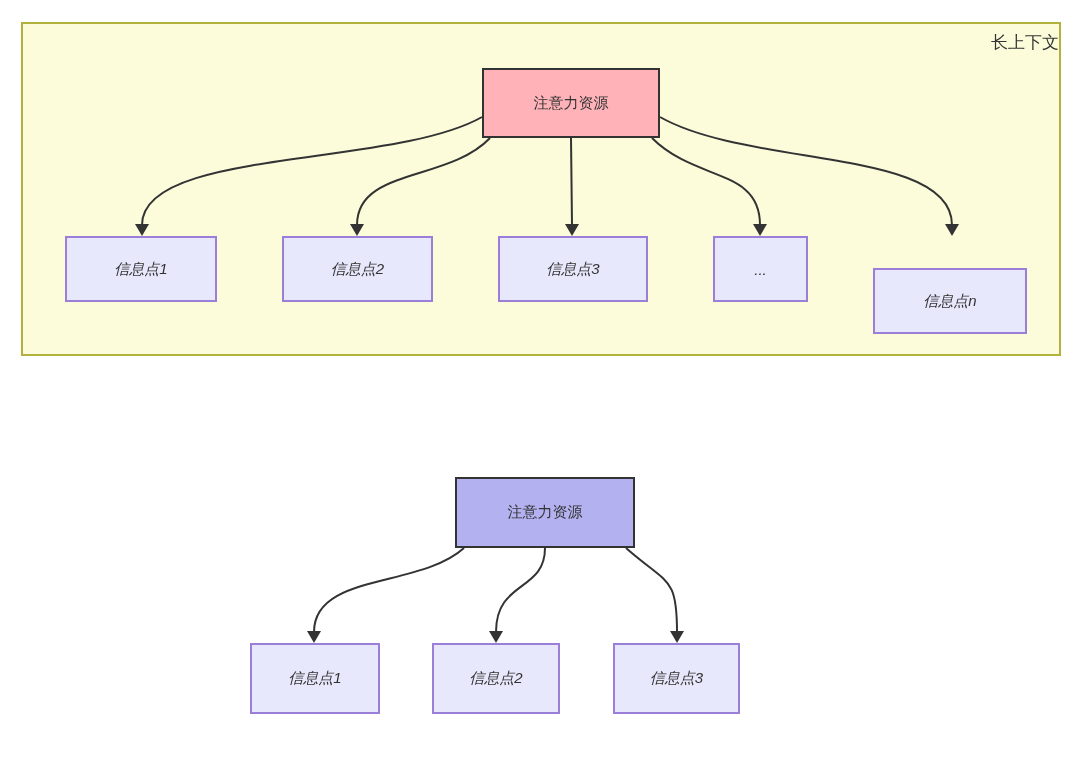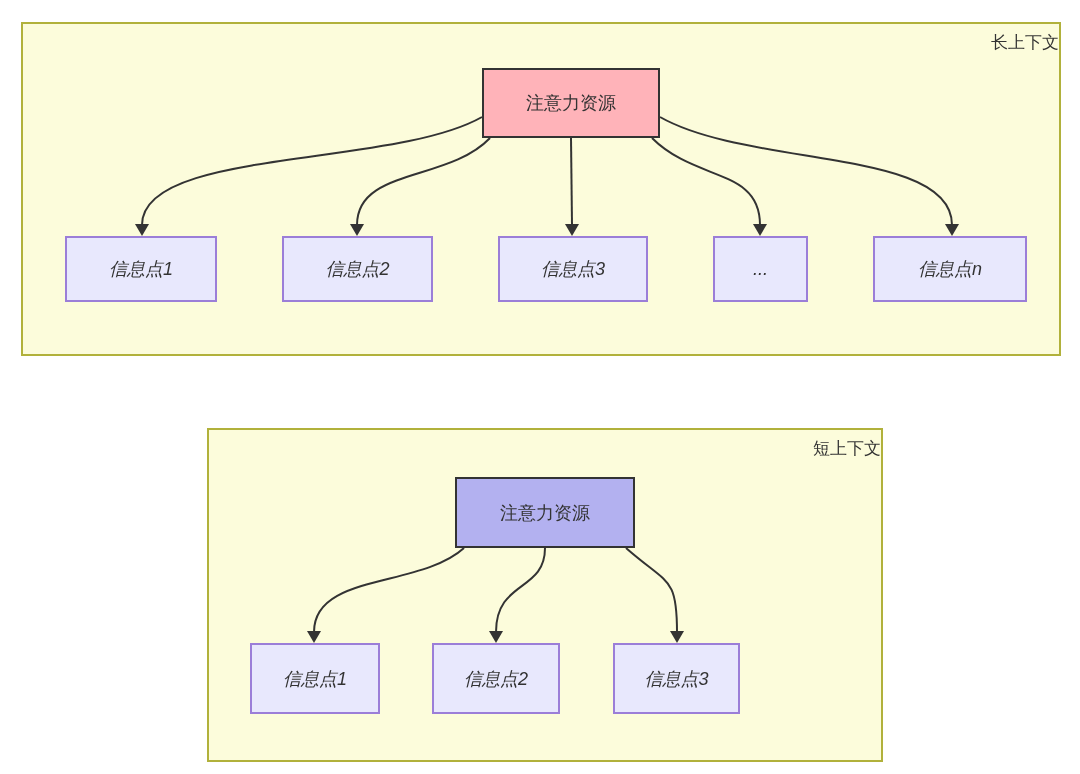--- a/index.html
+++ b/index.html
@@ -30,42 +30,42 @@
     font-size: 17px;
     color: #333333;
   }
 
   .node {
     position: absolute;
     display: flex;
     align-items: center;
     justify-content: center;
     box-sizing: border-box;
-    font-size: 18px;
+    font-size: 15px;
     color: #333333;
     text-align: center;
   }
 
   .source {
     border: 2px solid #333333;
   }
   .source-long  { left: 482px; top: 68px;  width: 178px; height: 70px; background: #ffb3b9; }
   .source-short { left: 455px; top: 477px; width: 180px; height: 71px; background: #b3b1f0; }
 
   .target {
     background: #e8e8fd;
     border: 2px solid #9b7ed8;
     font-style: italic;
   }
   .lt { top: 236px; height: 66px; }
   .lt1 { left: 65px;  width: 152px; }
   .lt2 { left: 282px; width: 151px; }
   .lt3 { left: 498px; width: 150px; }
   .lt4 { left: 713px; width: 95px;  }
-  .lt5 { left: 873px; width: 154px; }
+  .lt5 { left: 873px; width: 154px; margin-top: 32px; }
 
   .st { top: 643px; height: 71px; }
   .st1 { left: 250px; width: 130px; }
   .st2 { left: 432px; width: 128px; }
   .st3 { left: 613px; width: 127px; }
 
   .edges {
     position: absolute;
     left: 0; top: 0;
     width: 1080px; height: 774px;
@@ -83,23 +83,20 @@
 </style>
 </head>
 <body>
 
 <div class="canvas">
 
   <section class="panel panel-long">
     <div class="panel-title">长上下文</div>
   </section>
 
-  <section class="panel panel-short">
-    <div class="panel-title">短上下文</div>
-  </section>
 
   <svg class="edges" viewBox="0 0 1080 774" xmlns="http://www.w3.org/2000/svg">
 
     <g>
       <path d="M 482 117 C 392 168, 142 148, 142 225"></path>
       <polygon points="135,224 149,224 142,236"></polygon>
     </g>
     <g>
       <path d="M 490 138 C 448 182, 357 168, 357 225"></path>
       <polygon points="350,224 364,224 357,236"></polygon>

